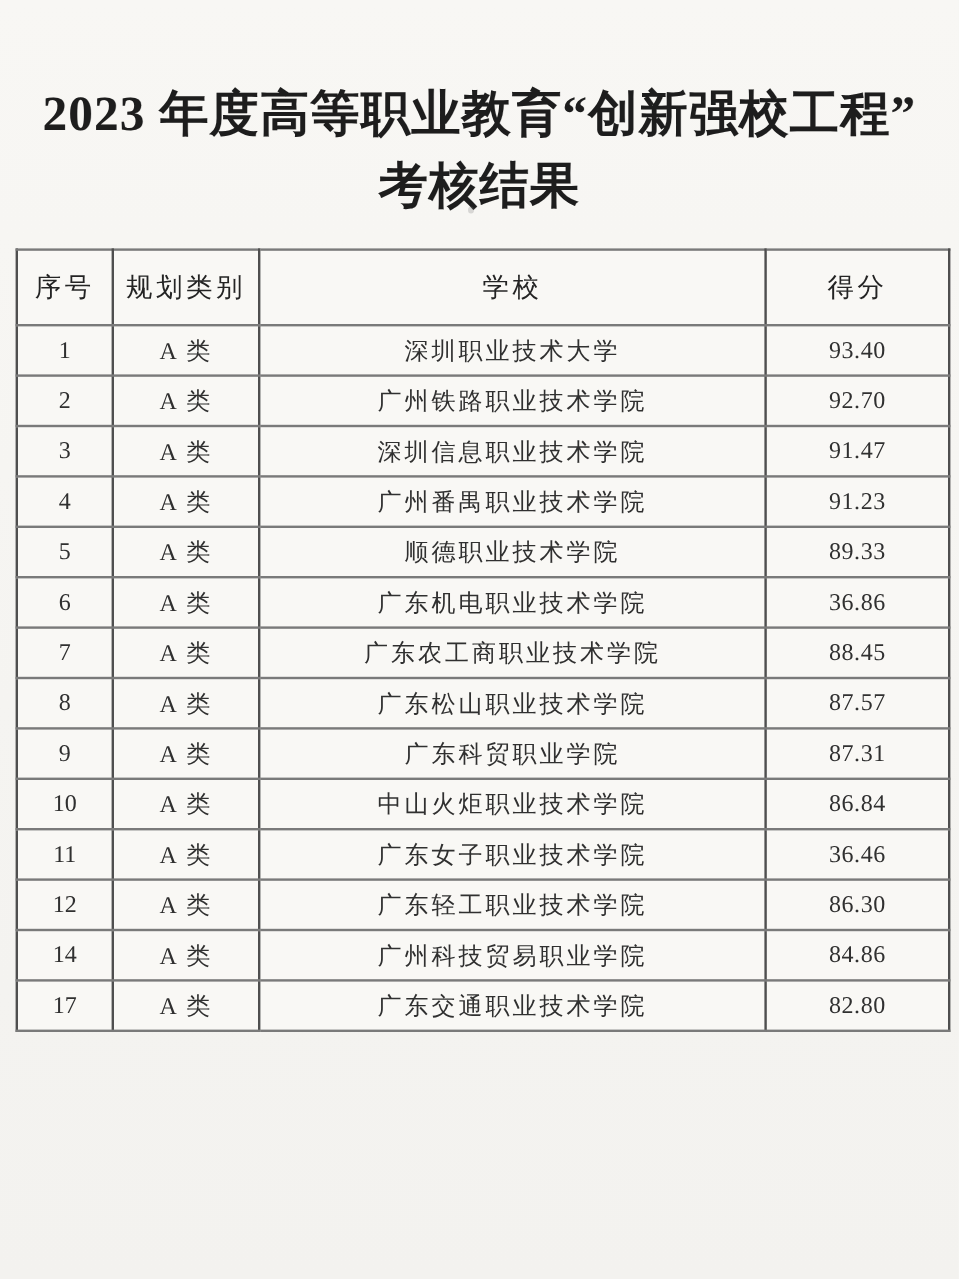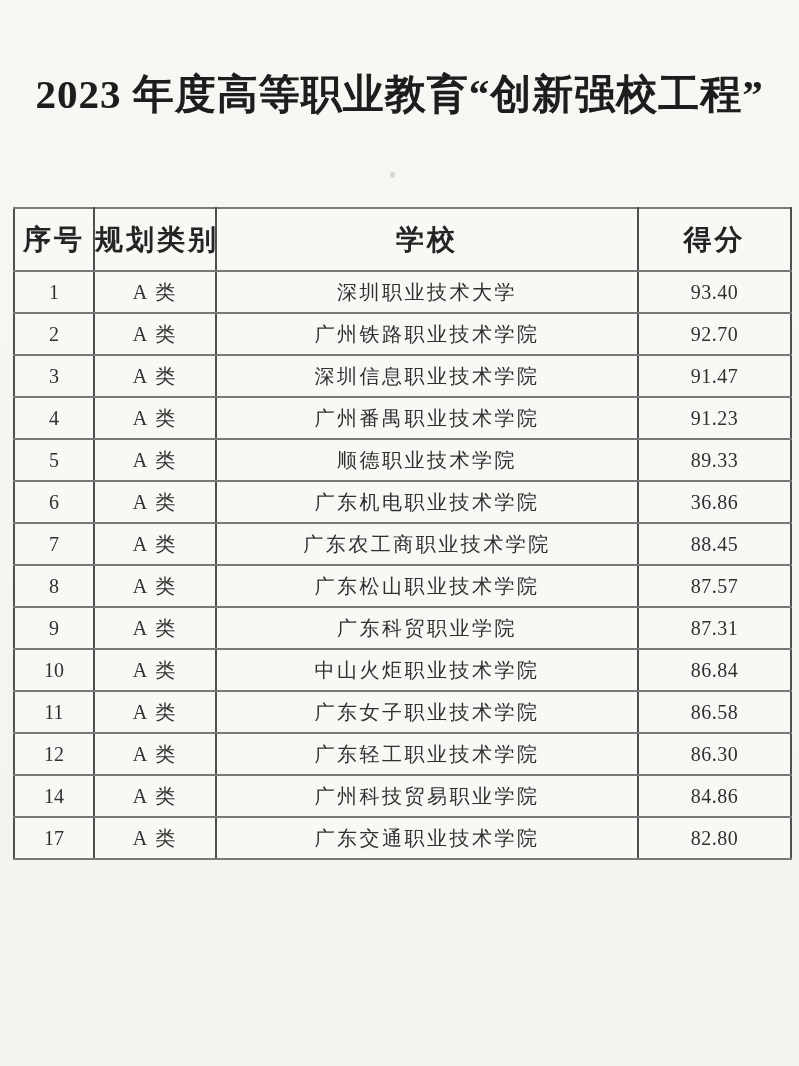--- a/index.html
+++ b/index.html
@@ -61,22 +61,22 @@
     border-right: 2px solid #4f4f4f;
     text-align: center;
     vertical-align: middle;
     padding: 0;
     overflow: hidden;
     white-space: nowrap;
   }
   table.results { border: 2px solid #565656; }
   table.results th {
     height: 61px;
-    font-size: 28px;
-    font-weight: 700;
+    font-size: 22px;
+    font-weight: 400;
     letter-spacing: 3px;
     color: #242424;
   }
   table.results td {
     height: 40px;
     font-size: 20px;
     font-weight: 400;
     color: #303030;
   }
   td.cell-no     { letter-spacing: 0; }
@@ -84,20 +84,21 @@
   td.cell-school { letter-spacing: 2.5px; }
   td.cell-score  { letter-spacing: 0.5px; }
 </style>
 </head>
 <body>
 
 <div class="page">
 
   <h1 class="doc-title">
     <span class="line">2023 年度高等职业教育“创新强校工程”</span>
+    <span class="line">考核结果</span>
   </h1>
 
   <div class="speck"></div>
 
   <table class="results">
     <colgroup>
       <col style="width:80px">
       <col style="width:122px">
       <col style="width:422px">
       <col style="width:153px">
@@ -178,21 +179,21 @@
     <td class="cell-no">10</td>
     <td class="cell-cat">A 类</td>
     <td class="cell-school">中山火炬职业技术学院</td>
     <td class="cell-score">86.84</td>
   </tr>
 
   <tr>
     <td class="cell-no">11</td>
     <td class="cell-cat">A 类</td>
     <td class="cell-school">广东女子职业技术学院</td>
-    <td class="cell-score">86.58</td>
+    <td class="cell-score">36.46</td>
   </tr>
 
   <tr>
     <td class="cell-no">12</td>
     <td class="cell-cat">A 类</td>
     <td class="cell-school">广东轻工职业技术学院</td>
     <td class="cell-score">86.30</td>
   </tr>
 
 

